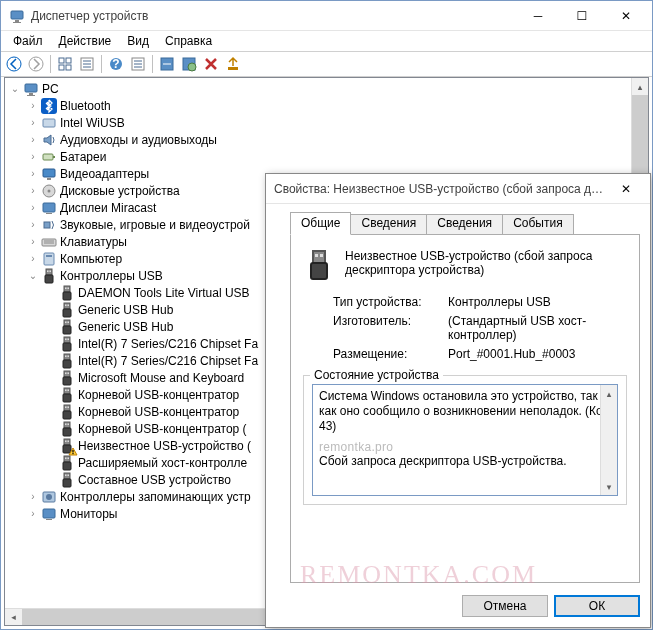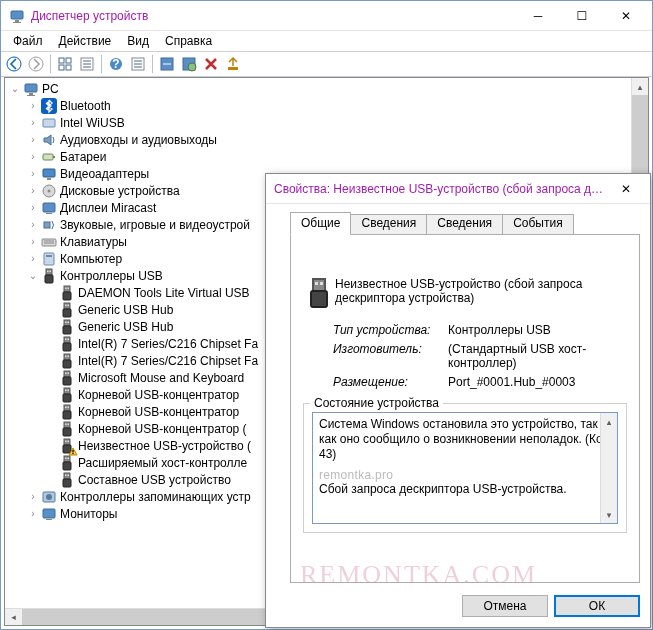--- a/index.html
+++ b/index.html
@@ -4,21 +4,21 @@
 <style>
 * { box-sizing: border-box; margin: 0; padding: 0; font-family: "Segoe UI", Tahoma, sans-serif; font-size: 12px; }
 body { width: 653px; height: 630px; position: relative; background: #fff; overflow: hidden; }
 
 .window { position: absolute; background: #fff; border: 1px solid #4a84c4; }
 .main-window { left: 0; top: 0; width: 653px; height: 630px; border-color: #7a9ac4; }
 .dialog-window { left: 265px; top: 173px; width: 386px; height: 455px; z-index: 10; border: 1px solid #888; box-shadow: 2px 2px 8px rgba(0,0,0,0.3); }
 
 .titlebar { height: 30px; background: #fff; display: flex; align-items: center; padding: 0 4px 0 8px; border-bottom: 1px solid #e5e5e5; }
 .titlebar .icon-slot { width: 16px; height: 16px; margin-right: 6px; display:flex; align-items:center; justify-content:center; }
-.titlebar .title { flex: 1; color: #a21caf; white-space: nowrap; overflow: hidden; text-overflow: ellipsis; }
+.titlebar .title { flex: 1; color: #404040; white-space: nowrap; overflow: hidden; text-overflow: ellipsis; }
 .titlebar .winbtn { width: 44px; height: 28px; display: flex; align-items: center; justify-content: center; color: #000; cursor: pointer; }
 .dialog-window .titlebar .winbtn { width: 40px; }
 
 .menubar { height: 20px; display: flex; align-items: center; padding: 0 4px; }
 .menubar span { padding: 2px 8px; cursor: pointer; }
 
 .toolbar { height: 26px; border-top: 1px solid #d0d0d0; border-bottom: 1px solid #d0d0d0; display: flex; align-items: center; padding: 0 2px; gap: 0; }
 .tbtn { width: 22px; height: 22px; display: flex; align-items: center; justify-content: center; cursor: pointer; border: 1px solid transparent; }
 .tsep { width: 1px; height: 18px; background: #c0c0c0; margin: 0 3px; }
 
@@ -37,26 +37,26 @@
 .sbh-btn { width: 17px; background: #f0f0f0; display:flex; align-items:center; justify-content:center; color:#606060; font-size:9px;}
 .sbh-thumb { background: #cdcdcd; }
 
 .dialog-body { padding: 8px 10px 10px 24px; height: calc(100% - 30px); display:flex; flex-direction:column; }
 .tabstrip { display:flex; height: 22px; }
 .tab { padding: 3px 10px 2px 10px; border: 1px solid #acacac; border-bottom: none; background: #fff; margin-right: -1px; cursor: pointer; position:relative; }
 .tab.active { background: #fff; z-index: 2; border-bottom:1px solid #fff; margin-bottom:-1px; }
 .tab.inactive { background: #f0f0f0; margin-top:2px; padding-top:1px; }
 .tab-panel { border: 1px solid #acacac; padding: 14px 12px 10px 12px; flex:1; background:#fff; }
 
-.device-header { display:flex; align-items:flex-start; margin-bottom: 14px; margin-top: 28px; }
+.device-header { display:flex; align-items:flex-start; gap:10px; margin-bottom: 14px; }
 .device-header .dicon { width:32px; height:32px; display:flex; align-items:center; justify-content:center; }
 .device-name { flex:1; }
 
 .prop-row { display:flex; margin: 5px 0 5px 30px; }
-.prop-label { width: 115px; font-style: italic; }
+.prop-label { width: 115px; }
 .prop-value { flex:1; }
 
 .fieldset { border: 1px solid #d0d0d0; margin-top: 14px; padding: 8px 8px 8px 8px; position: relative; }
 .fieldset-legend { position:absolute; top:-8px; left:6px; background:#fff; padding: 0 4px; }
 .status-box { border: 1px solid #7a9ac4; height: 112px; padding: 4px 6px; position: relative; overflow:hidden; }
 .status-text { line-height: 15px; }
 .status-wm { color:#bbb; margin-top:6px; letter-spacing: 0.3px; }
 
 .dialog-buttons { display:flex; justify-content:flex-end; gap:6px; margin-top: 12px; }
 .btn { min-width: 86px; height: 22px; border: 1px solid #adadad; background: #e1e1e1; cursor:pointer; }

